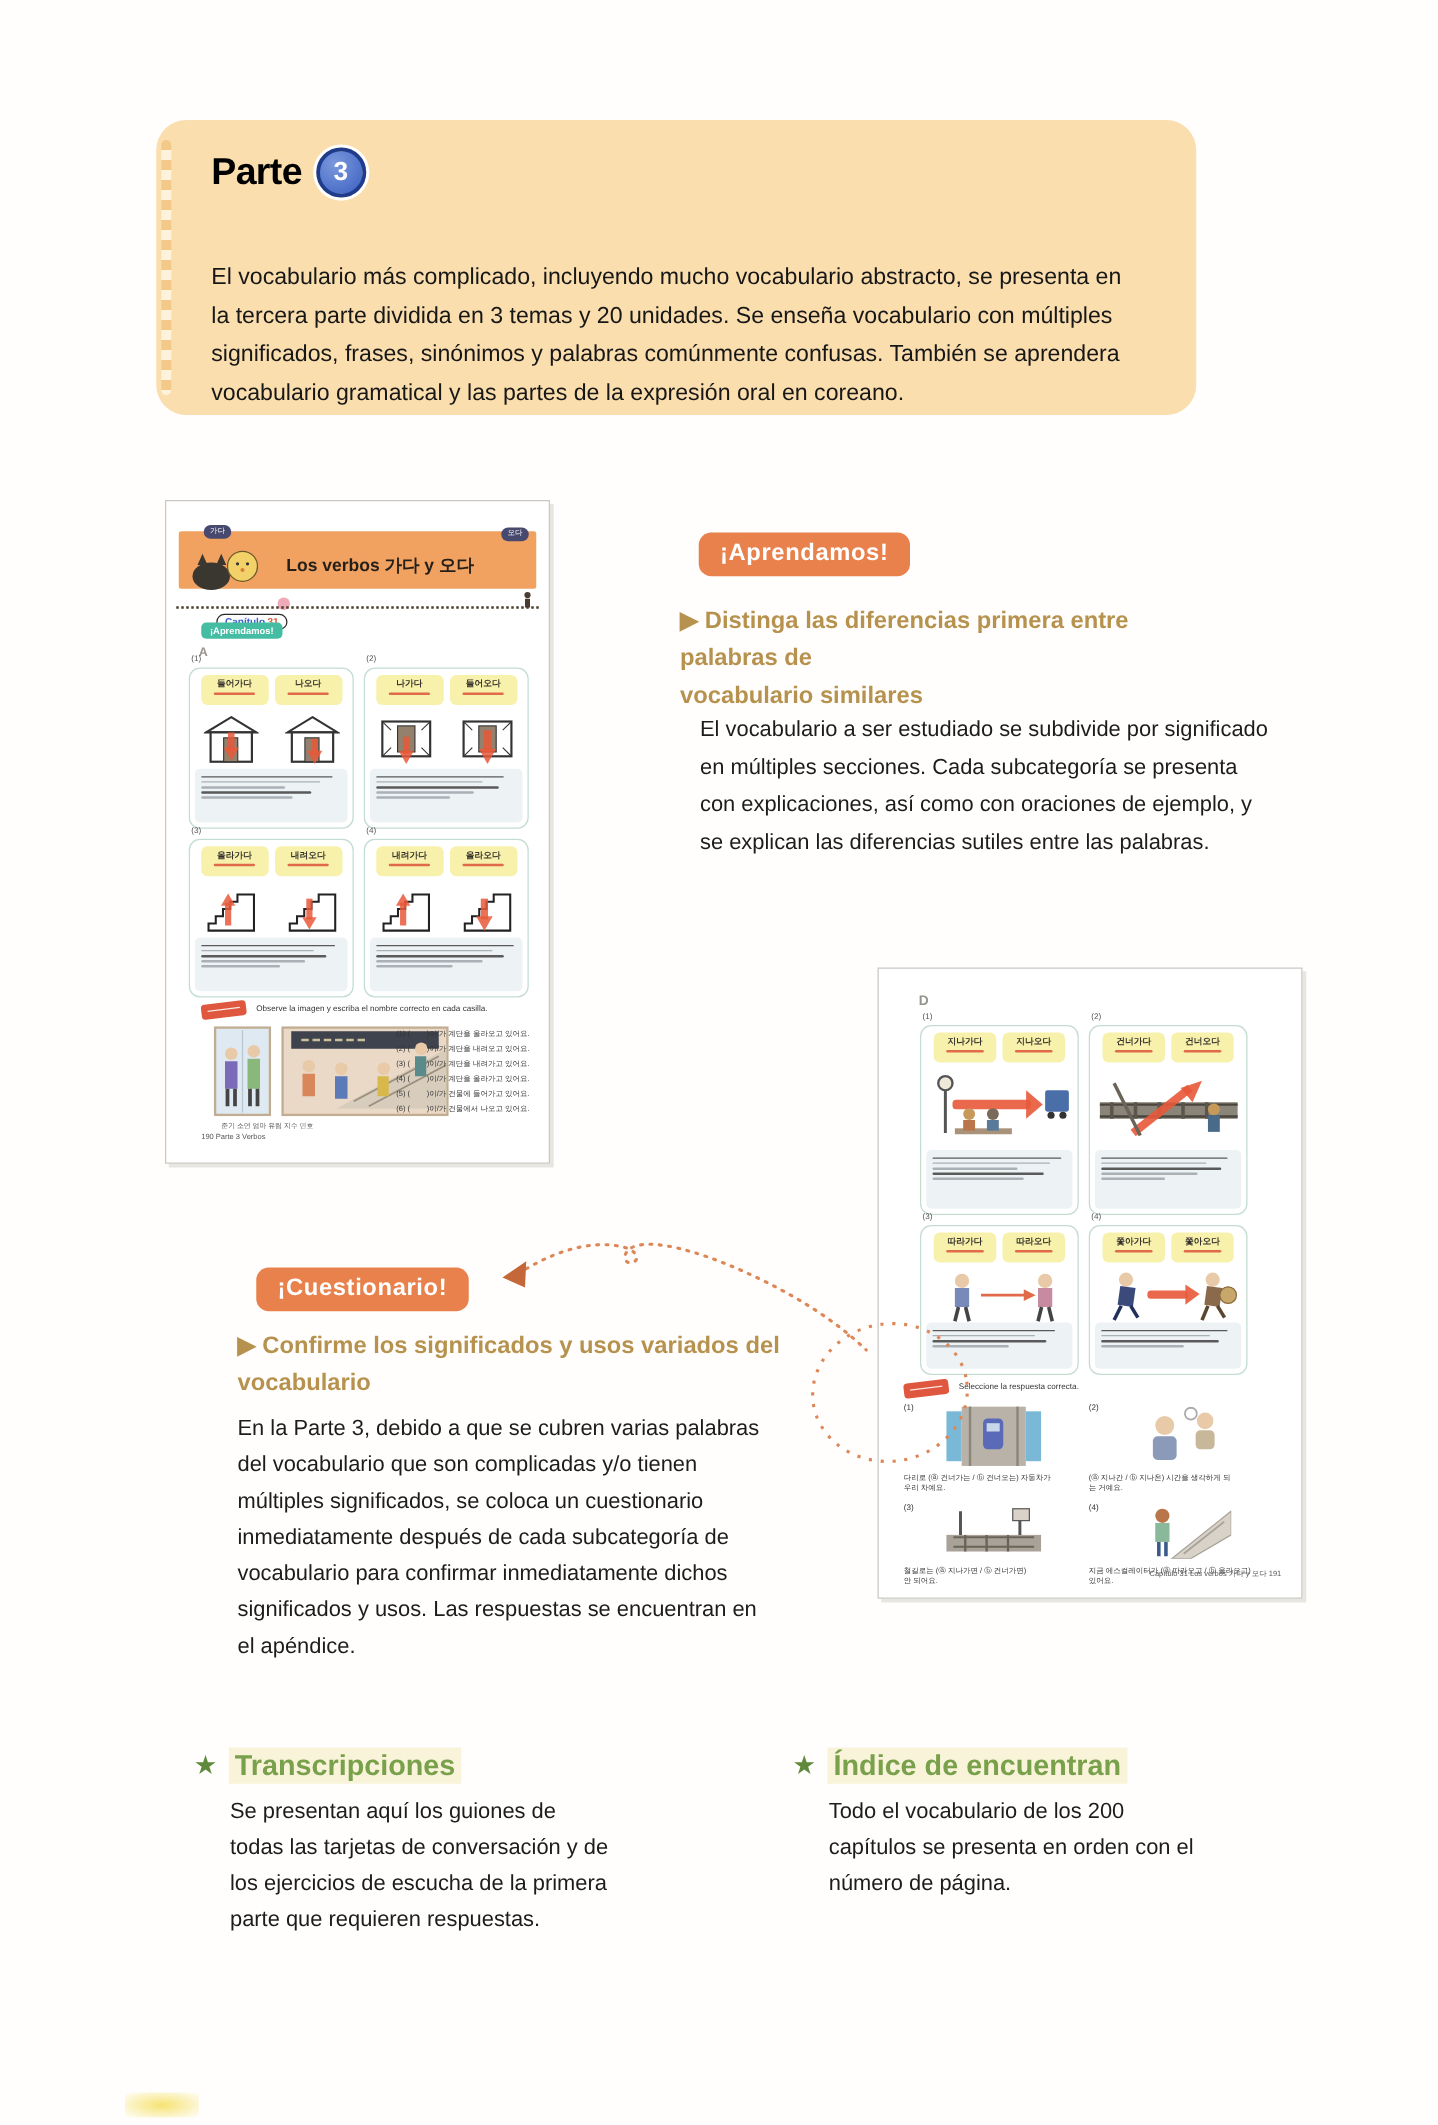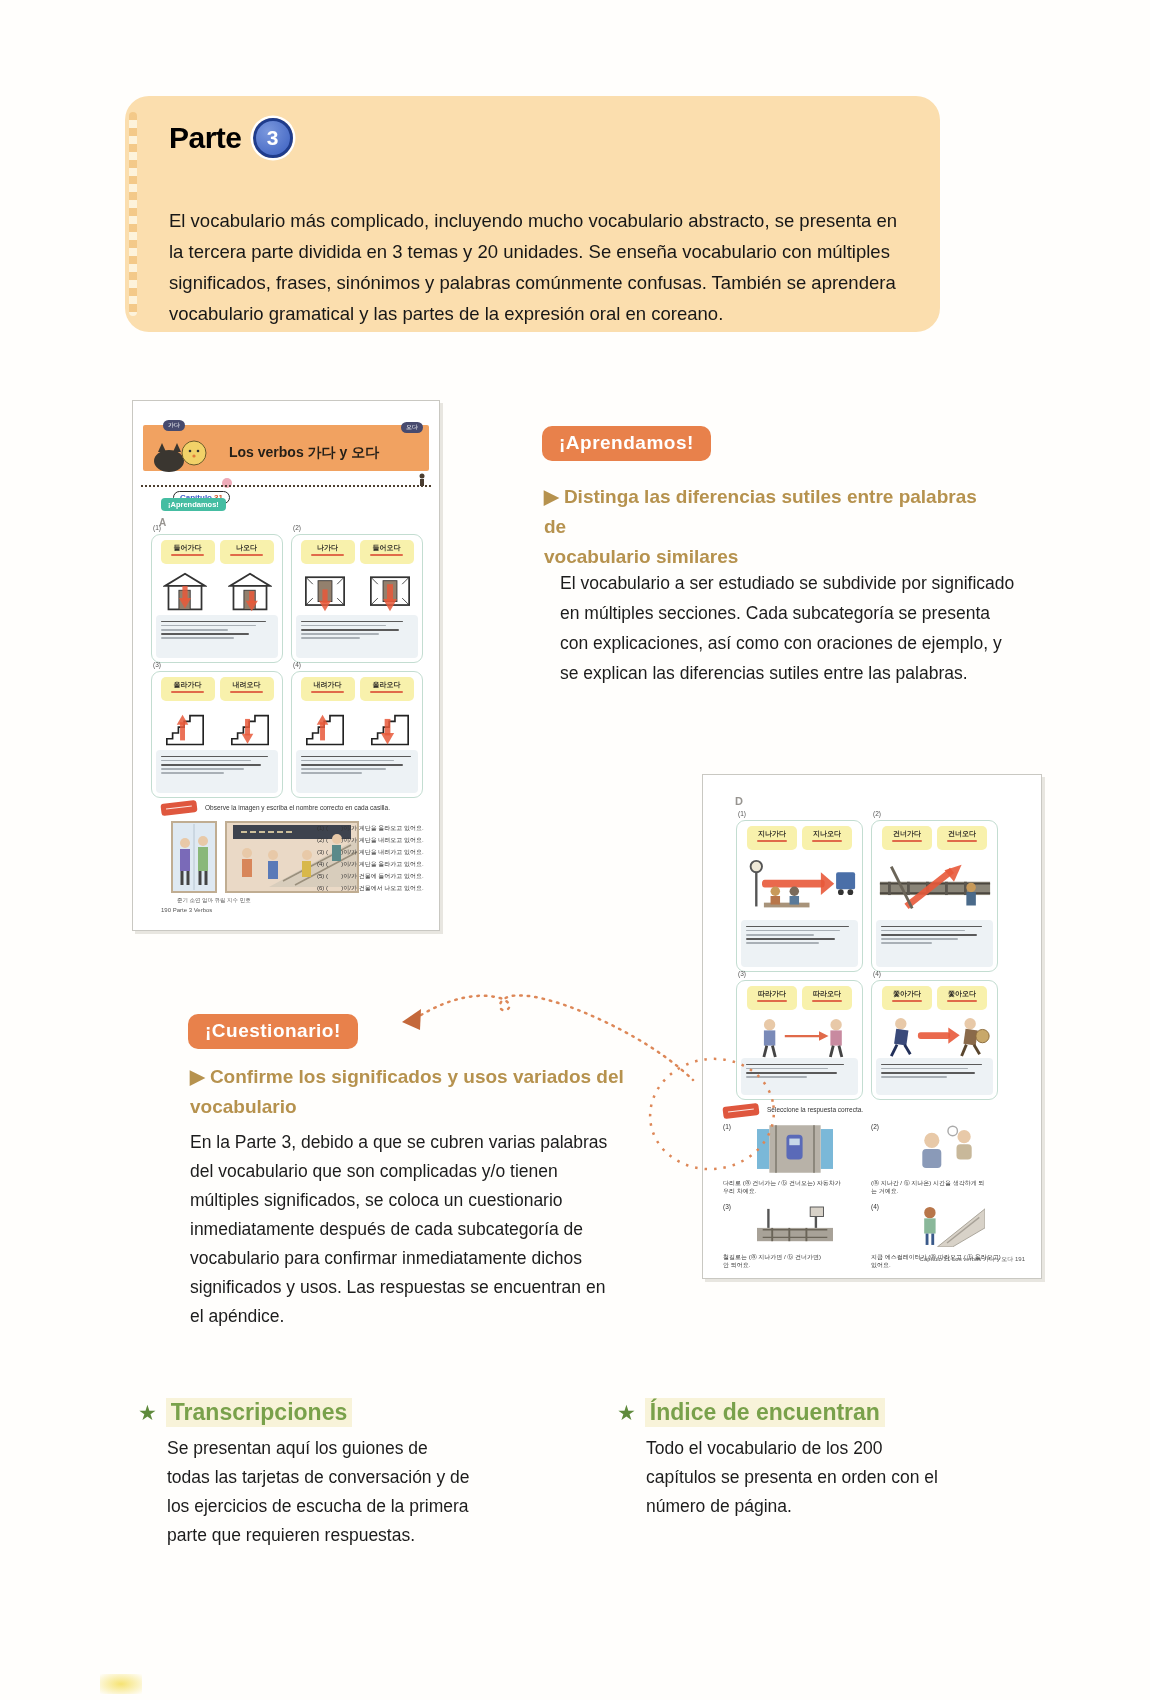--- a/index.html
+++ b/index.html
@@ -2,21 +2,21 @@
 <html><head>
 <meta charset="utf-8">
 <style>
   html,body{margin:0;padding:0;}
   body{
     width:1150px;height:1700px;position:relative;
     background:#fffefc;
     font-family:"Liberation Sans",sans-serif;
     color:#141414;overflow:hidden;
   }
-  .abs{position:absolute;}
+  .abs{position:absolute;padding-left:17px;}
 
   
   .intro-box{left:125px;top:96px;width:815px;height:236px;background:#fbdeae;border-radius:24px;}
   .intro-notches{position:absolute;left:4px;top:16px;bottom:16px;width:8px;border-radius:4px;
     background:repeating-linear-gradient(to bottom,#f3c887 0 8px,#fdf4de 8px 16px);opacity:.95;}
   .intro-title-row{position:absolute;left:44px;top:22px;display:flex;align-items:center;gap:11px;}
   .intro-title{font-size:30px;font-weight:800;letter-spacing:-.5px;color:#000;}
   .num-circle{display:inline-block;width:34px;height:34px;border-radius:50%;
     background:radial-gradient(circle at 35% 30%,#7b98dd,#3a5fc0);
     border:3px solid #1f3c8c;box-shadow:0 0 0 2.5px #ffffff;
@@ -303,21 +303,21 @@
     <div class="quiz-line">(3) (        )이/가 계단을 내려가고 있어요.</div>
     <div class="quiz-line">(4) (        )이/가 계단을 올라가고 있어요.</div>
     <div class="quiz-line">(5) (        )이/가 건물에 들어가고 있어요.</div>
     <div class="quiz-line">(6) (        )이/가 건물에서 나오고 있어요.</div>
   </div>
   <span class="page-footer" style="position:absolute;left:28px;top:506px;">190   Parte 3  Verbos</span>
 </div>
 
 <div class="abs" style="left:542px;top:426px;">
   <span class="badge">¡Aprendamos!</span>
-  <h3 class="gold-heading" style="position:absolute;left:2px;top:56px;width:440px;margin:0;">▶ Distinga las diferencias sutiles entre palabras de
+  <h3 class="gold-heading" style="position:absolute;left:2px;top:56px;width:440px;margin:0;">▶ Distinga las diferencias primera entre palabras de
 vocabulario similares</h3>
   <p class="body-text" style="position:absolute;left:2px;top:126px;width:470px;margin:16px;">El vocabulario a ser estudiado se subdivide por significado
 en múltiples secciones. Cada subcategoría se presenta
 con explicaciones, así como con oraciones de ejemplo, y
 se explican las diferencias sutiles entre las palabras.</p>
 </div>
 
 <div class="thumb" style="left:702px;top:774px;width:338px;height:503px;">
   <span class="sect-letter" style="left:32px;top:20px;font-size:11px;">D</span>
 

